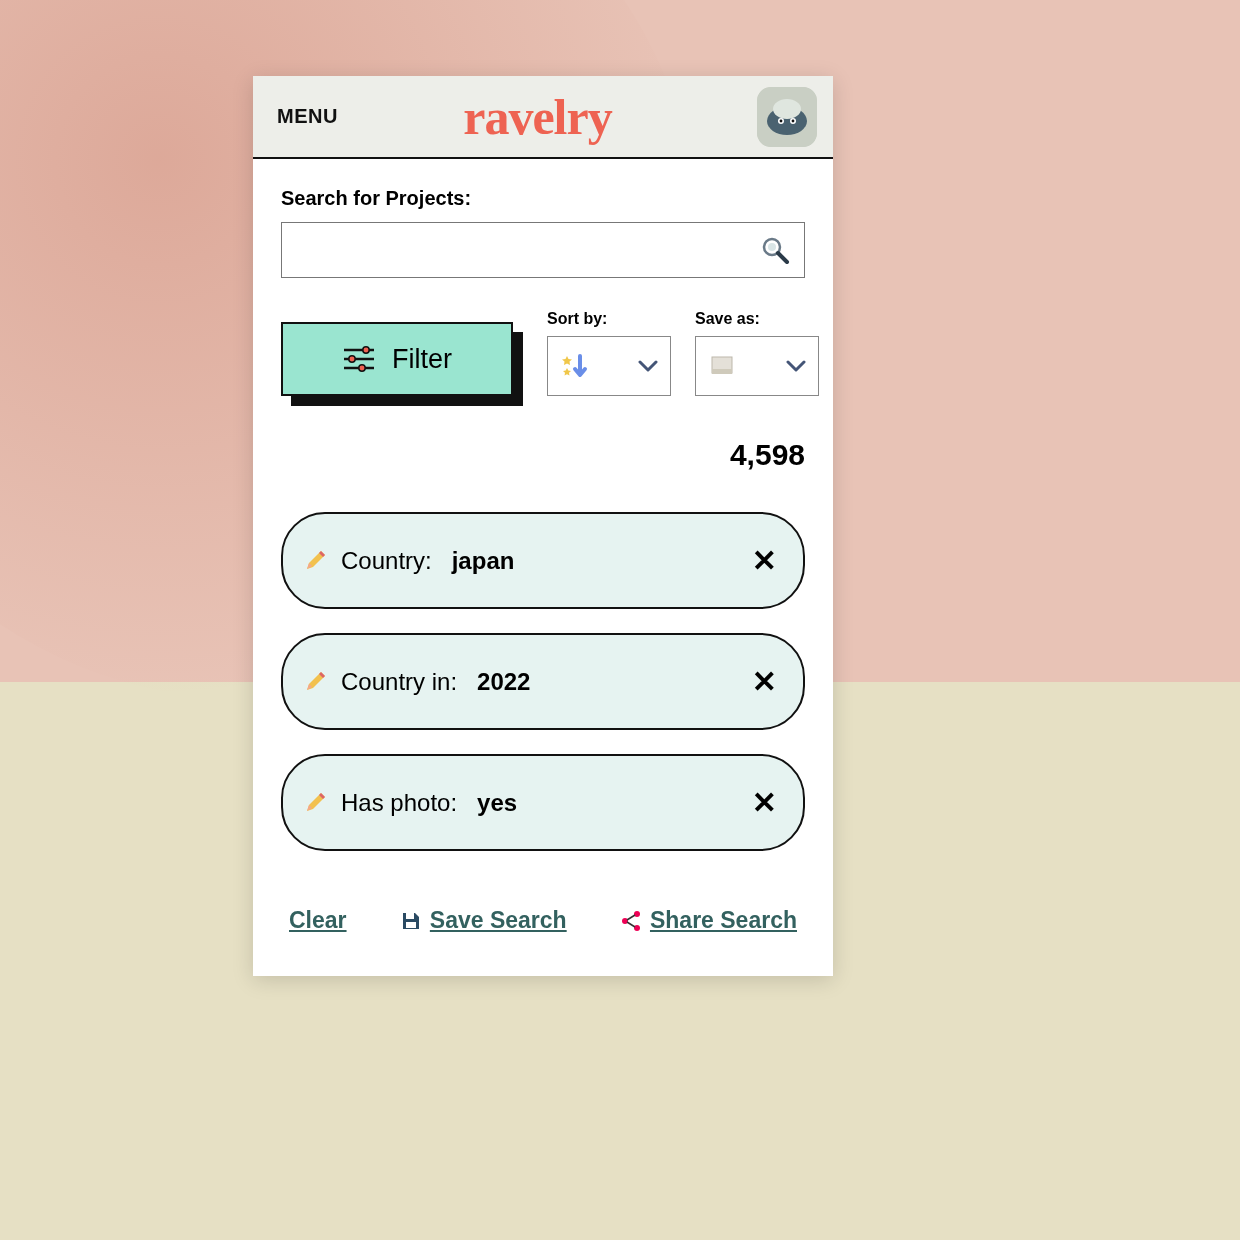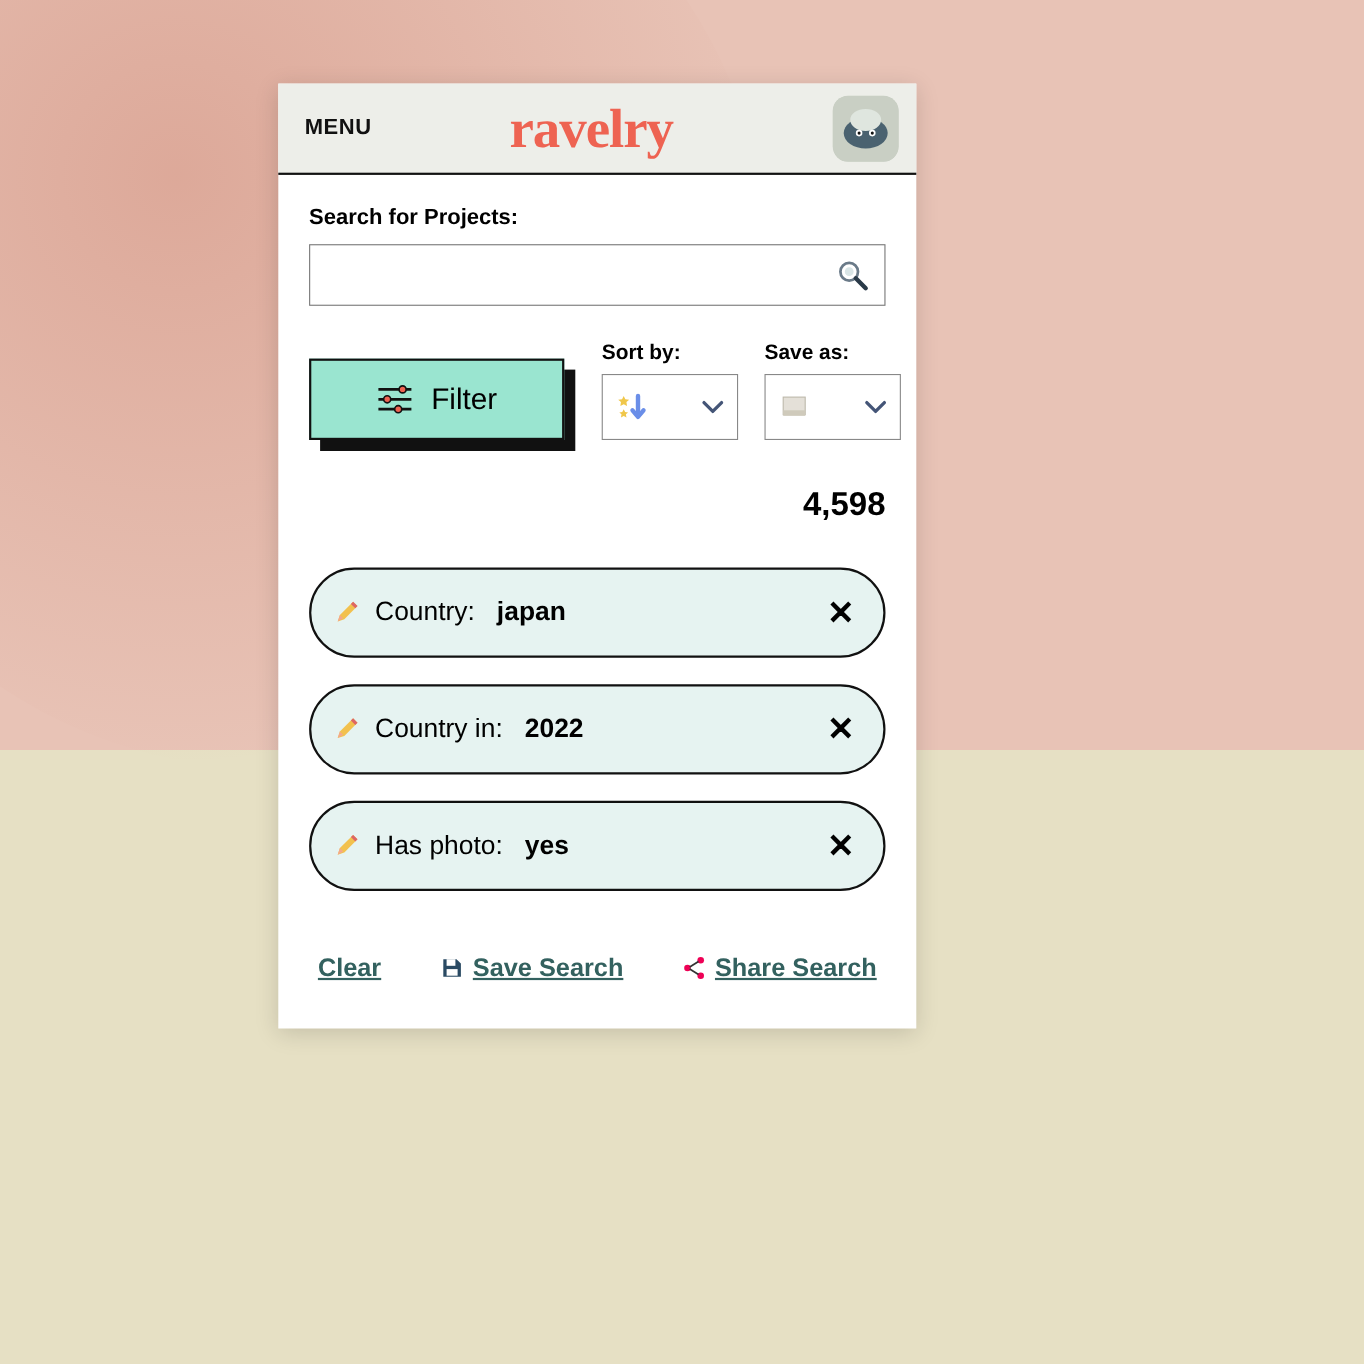--- a/index.html
+++ b/index.html
@@ -89,42 +89,42 @@
     position:relative;
     width: 232px; height: 74px;
     background: #9ae5d0;
     border: 2px solid #111;
     display:flex; align-items:center; justify-content:center;
     gap: 16px;
     font-size: 27px;
     cursor:pointer;
   }
   .ctrl-col { display:flex; flex-direction:column; gap:8px; }
-  .ctrl-label { font-size:19px; font-weight:700; }
+  .ctrl-label { font-size:16px; font-weight:700; }
   .dropdown {
     border:1px solid #888;
     height: 60px; width: 124px;
     display:flex; align-items:center; justify-content:space-between;
     padding: 0 12px;
     cursor:pointer;
   }
   .chev { color:#457; }
   .matches {
     text-align:right;
     margin-top: 42px;
     font-size:26px;
   }
   .matches-count { font-weight:700; font-size:30px; }
   .matches-word { color:#333; }
   .chips { margin-top: 40px; display:flex; flex-direction:column; gap:24px; }
   .chip {
     background:#e6f3f1;
     border:2px solid #111;
     border-radius: 44px;
-    height: 82px;
+    height: 97px;
     display:flex; align-items:center;
     padding: 0 26px 0 20px;
     font-size:24px;
     gap: 14px;
   }
   .chip .pencil { width:24px; flex-shrink:0; }
   .chip .chip-label {}
   .chip .chip-value { font-weight:800; margin-left: 6px; }
   .chip .spacer { flex:1; }
   .chip .close { font-size:30px; font-weight:900; cursor:pointer; }

